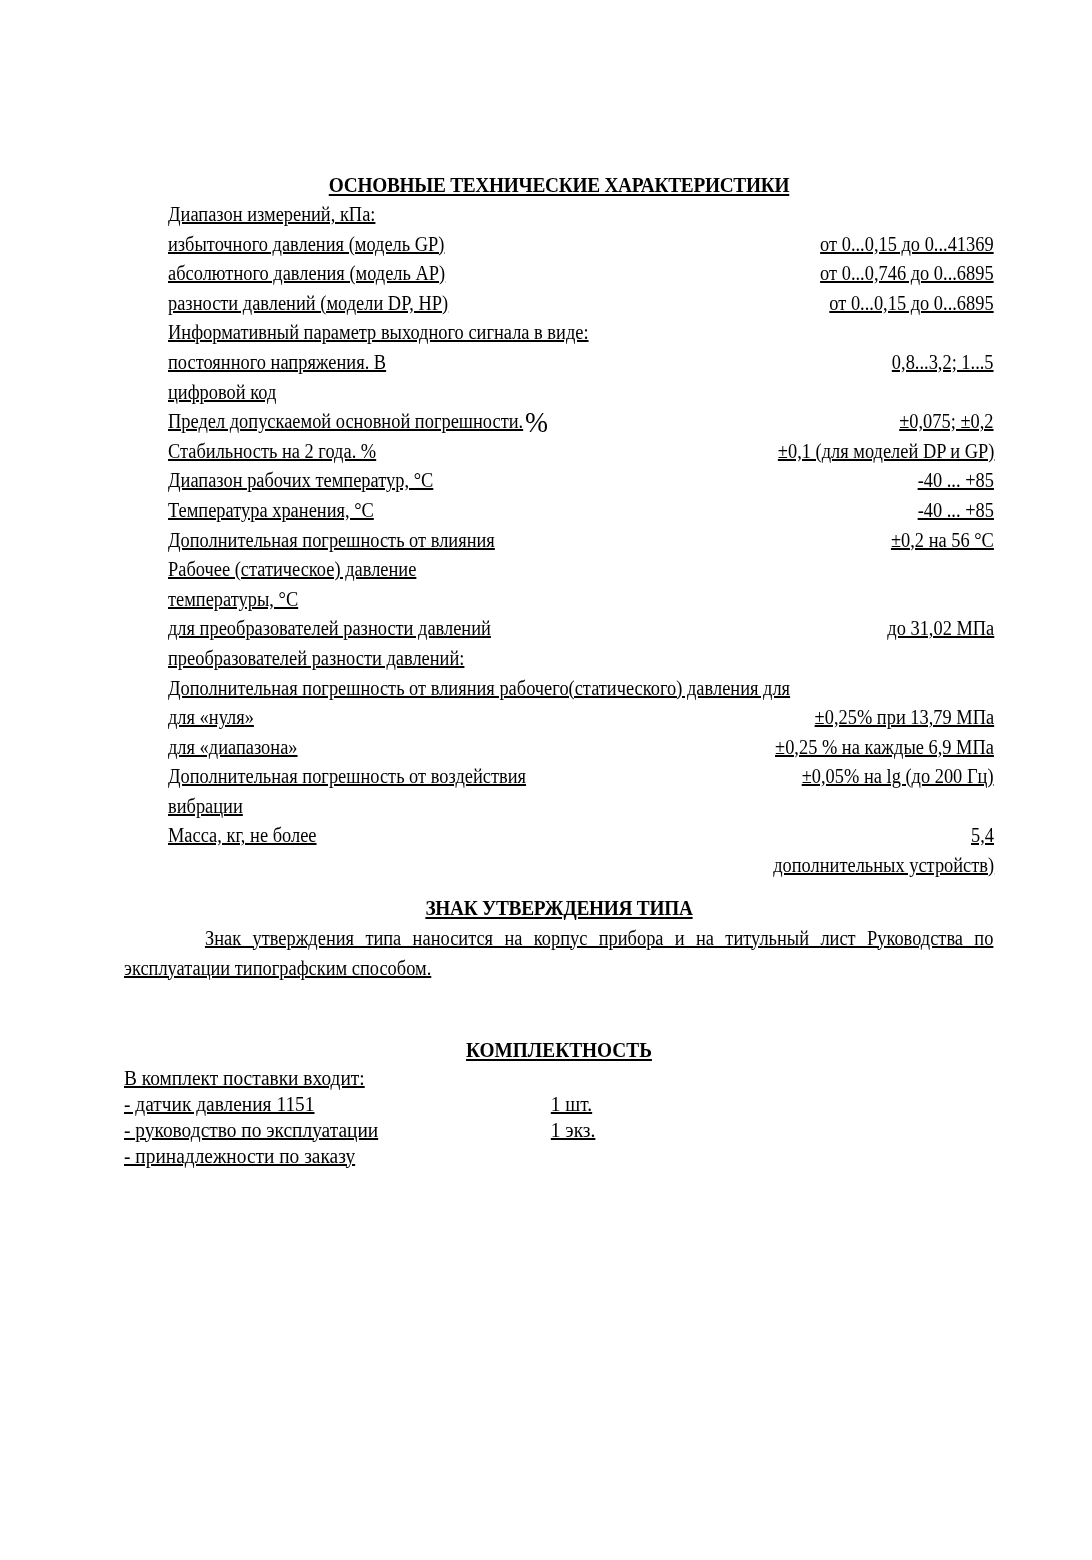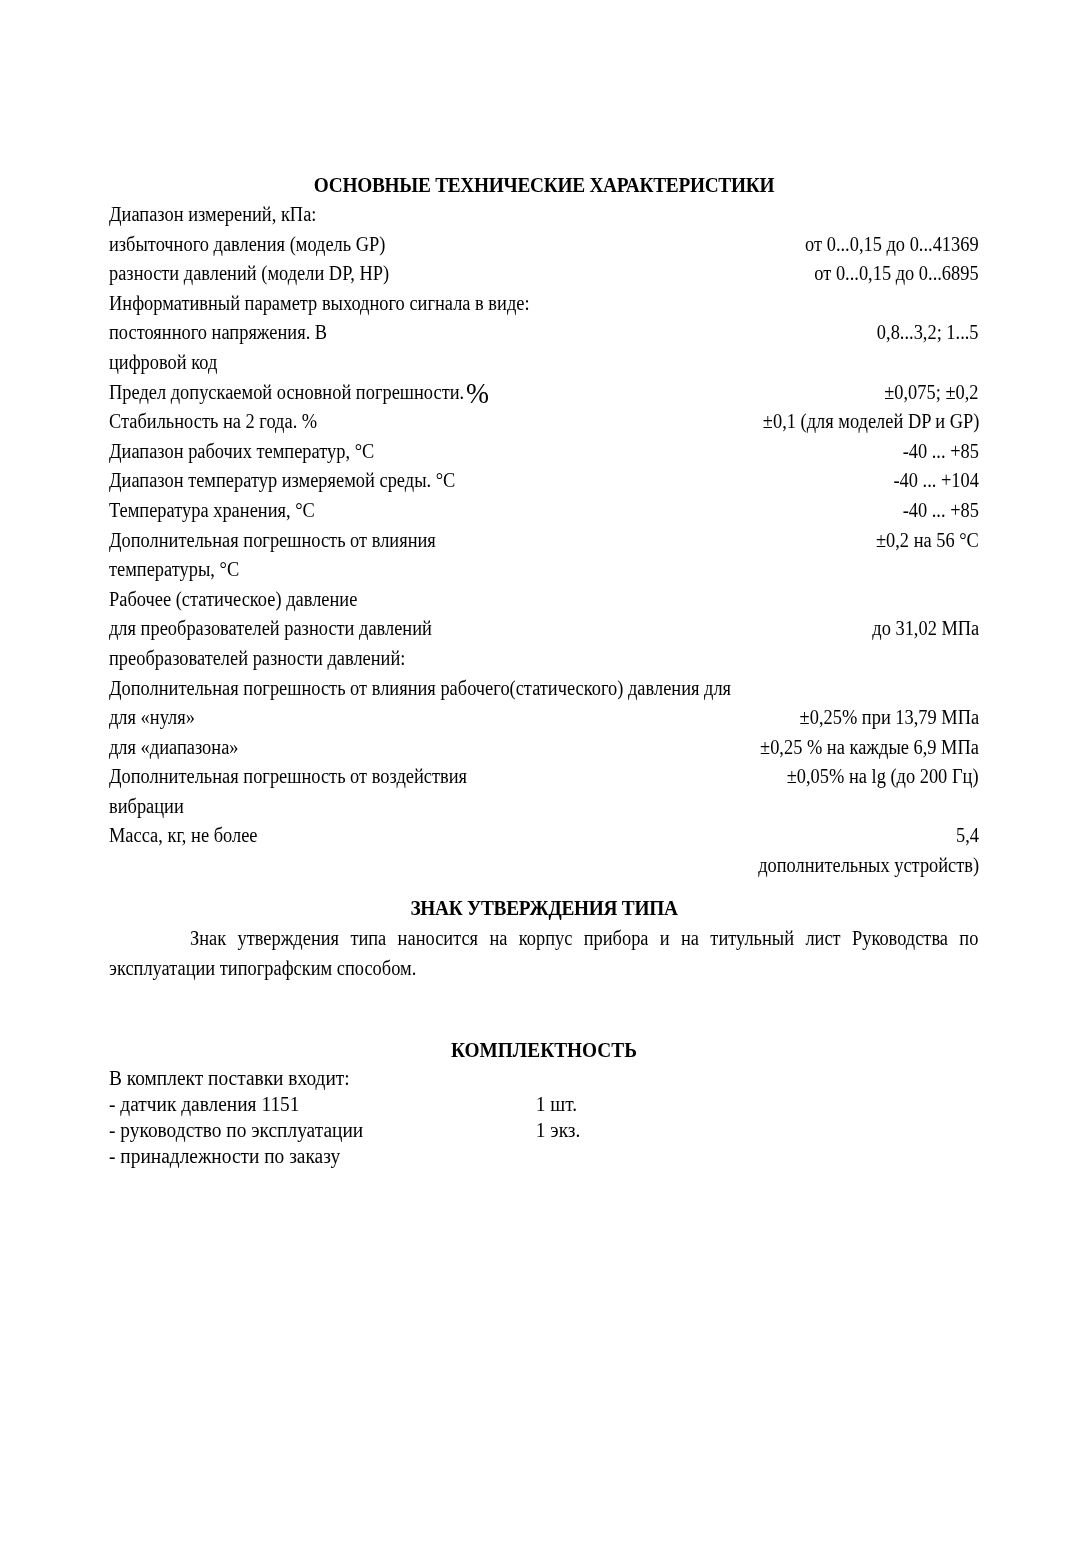--- a/index.html
+++ b/index.html
@@ -10,42 +10,44 @@
     body {
       width: 1092px;
       height: 1560px;
       position: relative;
       overflow: hidden;
       font-family: "Liberation Serif", "DejaVu Serif", serif;
       color: #000000;
     }
     .page {
       position: absolute;
-      left: 109px;
+      left: 124px;
       top: 170px;
       width: 870px;
+      text-decoration: underline;
     }
     .heading {
       font-weight: bold;
       font-size: 21px;
       text-align: center;
       letter-spacing: -0.3px;
       transform: scaleX(0.92);
       transform-origin: center;
       line-height: 30px;
       height: 30px;
     }
     .row {
       display: flex;
       justify-content: space-between;
       align-items: flex-start;
       font-size: 20px;
       line-height: 29.6px;
       height: 29.6px;
       white-space: nowrap;
+      margin-left: 44px;
     }
     .row .label {
       flex: 0 0 auto;
       transform: scaleX(0.92);
       transform-origin: left;
     }
     .row .value {
       flex: 0 0 auto;
       text-align: right;
       transform: scaleX(0.92);
@@ -105,20 +107,24 @@
   <div>
     <div class="row">
         <span class="label">Диапазон измерений, кПа:</span>
         <span class="value"></span>
       </div>
     <div class="row">
         <span class="label">избыточного давления (модель GP)</span>
         <span class="value">от 0...0,15 до 0...41369</span>
       </div>
     <div class="row">
+        <span class="label">абсолютного давления (модель AP)</span>
+        <span class="value">от 0...0,746 до 0...6895</span>
+      </div>
+    <div class="row">
         <span class="label">разности давлений (модели DP, HP)</span>
         <span class="value">от 0...0,15 до 0...6895</span>
       </div>
     <div class="row">
         <span class="label">Информативный параметр выходного сигнала в виде:</span>
         <span class="value"></span>
       </div>
     <div class="row">
         <span class="label">постоянного напряжения. В</span>
         <span class="value">0,8...3,2; 1...5</span>
@@ -133,37 +139,33 @@
       </div>
     <div class="row">
         <span class="label">Стабильность на 2 года. %</span>
         <span class="value">±0,1 (для моделей DP и GP)</span>
       </div>
     <div class="row">
         <span class="label">Диапазон рабочих температур, °С</span>
         <span class="value">-40 ... +85</span>
       </div>
     <div class="row">
-        <span class="label">Диапазон температур измеряемой среды. °С</span>
-        <span class="value">-40 ... +104</span>
-      </div>
-    <div class="row">
         <span class="label">Температура хранения, °С</span>
         <span class="value">-40 ... +85</span>
       </div>
     <div class="row">
         <span class="label">Дополнительная погрешность от влияния</span>
         <span class="value">±0,2 на 56 °С</span>
       </div>
     <div class="row">
+        <span class="label">Рабочее (статическое) давление</span>
+        <span class="value"></span>
+      </div>
+    <div class="row">
         <span class="label">температуры, °С</span>
-        <span class="value"></span>
-      </div>
-    <div class="row">
-        <span class="label">Рабочее (статическое) давление</span>
         <span class="value"></span>
       </div>
     <div class="row">
         <span class="label">для преобразователей разности давлений</span>
         <span class="value">до 31,02 МПа</span>
       </div>
     <div class="row">
         <span class="label">преобразователей разности давлений:</span>
         <span class="value"></span>
       </div>

